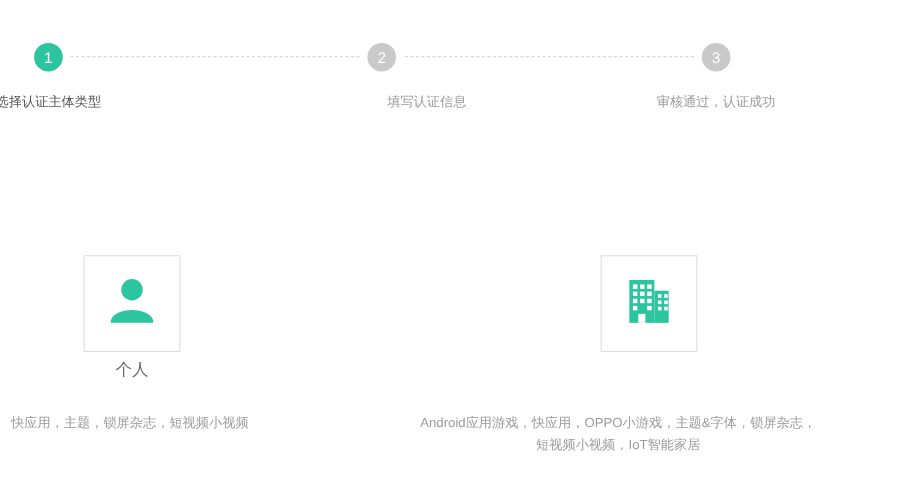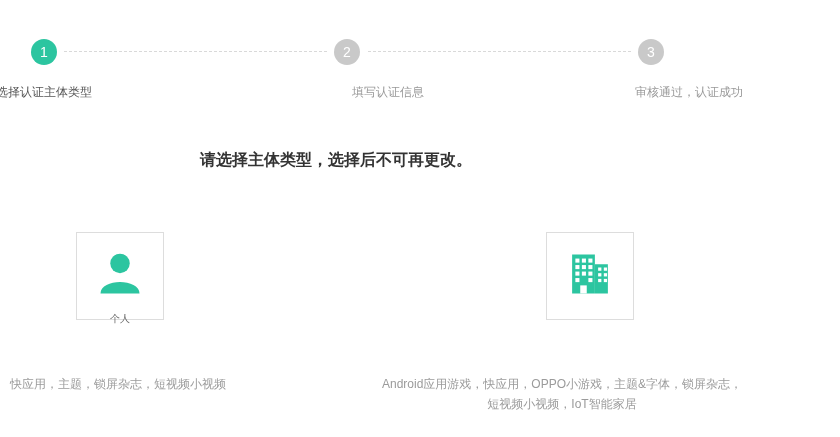--- a/index.html
+++ b/index.html
@@ -25,40 +25,40 @@
   .s1{left:31px;top:39px;}
   .s2{left:334px;top:39px;}
   .s3{left:638px;top:39px;}
   .step-label{
     position:absolute;top:84px;font-size:12px;white-space:nowrap;
     transform:translateX(-50%);color:#999999;
   }
   .step-label.active{color:#555555;}
   .l1{left:44px;}
   .l2{left:347px;margin-left:41px;}
-  .l3{left:689px;font-family:Liberation Serif, serif;}
+  .l3{left:651px;font-family:Liberation Serif, serif;}
 
   
   .title{
     position:absolute;top:150px;left:200px;
     font-size:16px;font-weight:bold;color:#333333;
   }
 
   
   .option-box{
     position:absolute;width:88px;height:88px;
     border:1px solid #dddddd;box-sizing:border-box;
     display:flex;align-items:center;justify-content:center;
     cursor:pointer;background:#ffffff;
   }
   .box1{left:76px;top:232px;}
   .box2{left:546px;top:232px;}
   .option-label{
-    position:absolute;top:312px;width:88px;text-align:center;
-    font-size:10px;color:#666666;
+    position:absolute;top:327px;width:88px;text-align:center;
+    font-size:15px;color:#666666;
   }
   .ol1{left:76px;}
   .ol2{left:546px;}
 
   
   .desc{
     position:absolute;top:374px;font-size:12px;color:#9b9b9b;
     text-align:center;white-space:pre-line;line-height:1.7;
   }
   .d1{left:0px;width:236px;}
@@ -75,21 +75,20 @@
 
     <div class="circle active s1">1</div>
     <div class="circle s2">2</div>
     <div class="circle s3">3</div>
 
     <div class="step-label active l1">选择认证主体类型</div>
     <div class="step-label l2">填写认证信息</div>
     <div class="step-label l3">审核通过，认证成功</div>
   </div>
 
-  <div class="title">请选择主体类型，选择后不可再更改。</div>
 
   <div class="option-box box1">
     <span>
       <svg width="52" height="52" viewBox="0 0 64 64" aria-hidden="true">
         <circle cx="32" cy="19" r="12" fill="#2cc5a0"></circle>
         <path d="M8 56 C8 37 56 37 56 56 Z" fill="#2cc5a0"></path>
       </svg>
     </span>
   </div>
   <div class="option-label ol1">个人</div>

